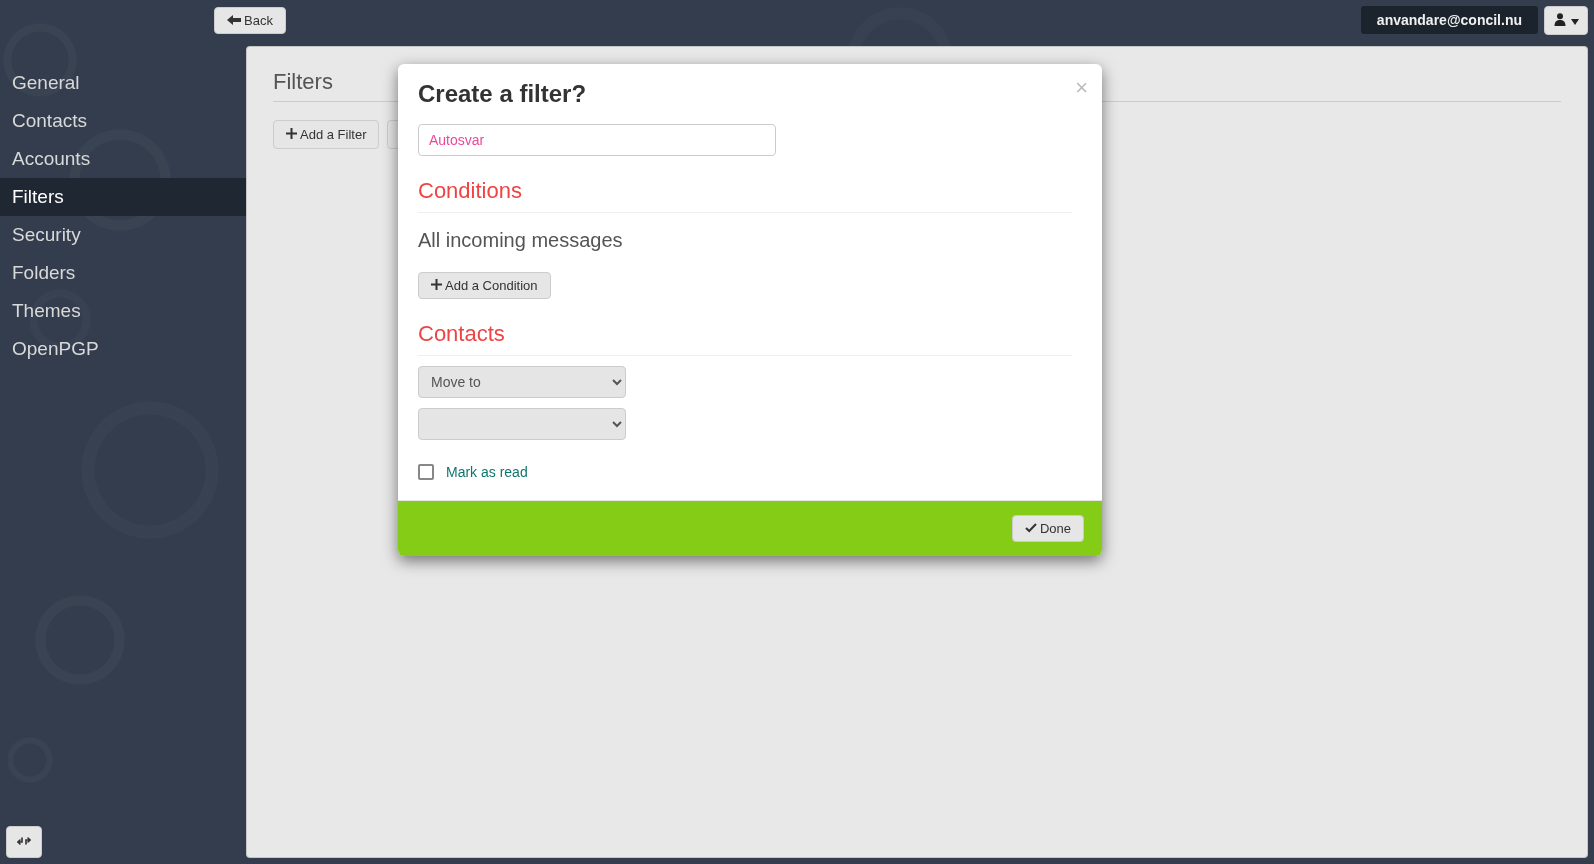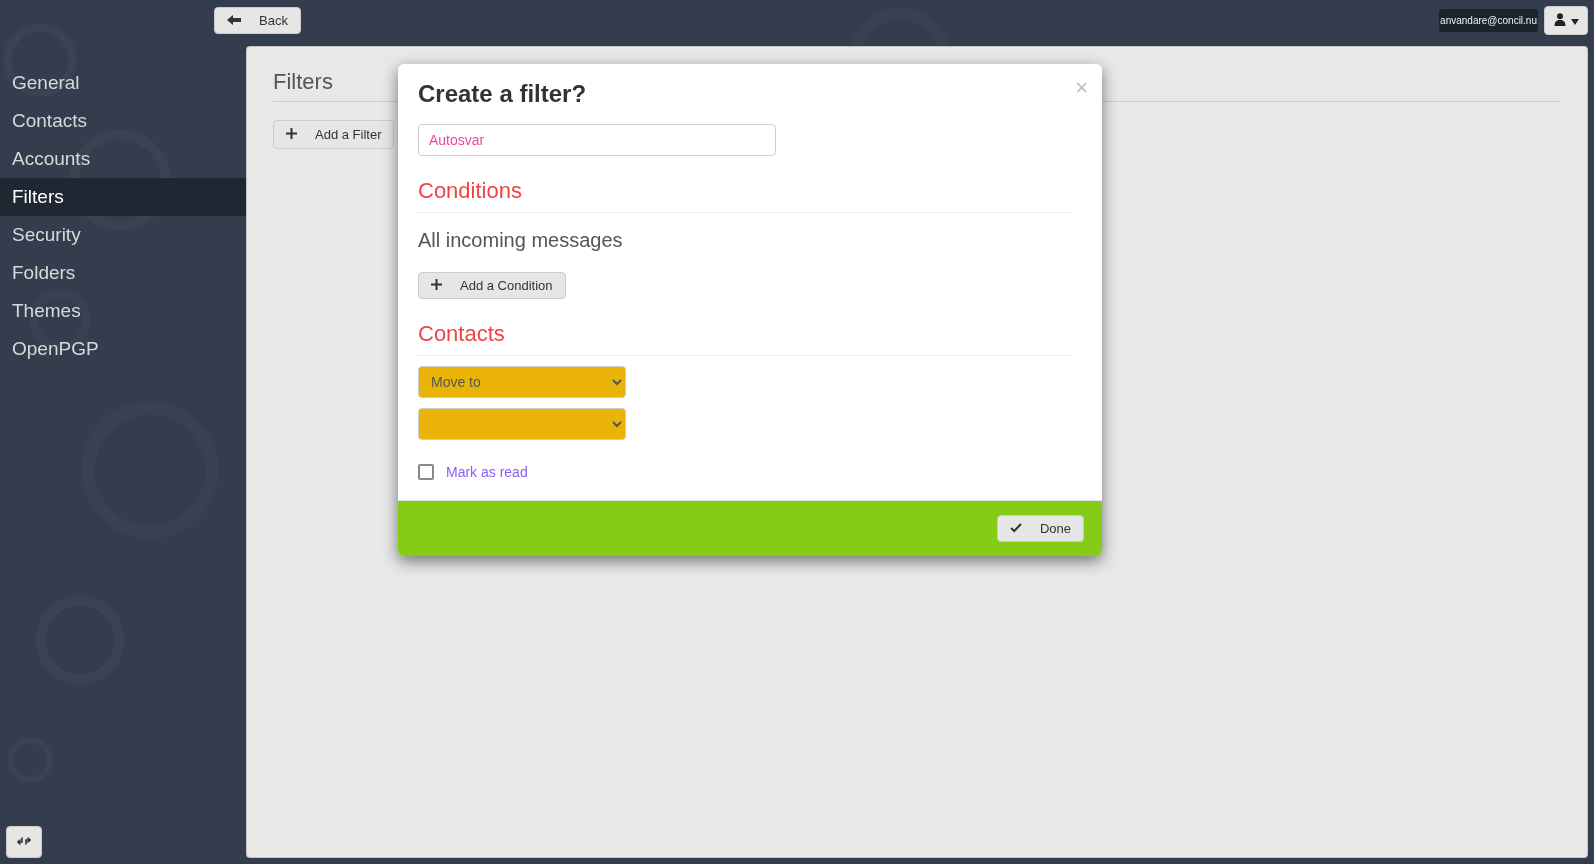--- a/index.html
+++ b/index.html
@@ -42,30 +42,30 @@
     .btn {
       background: #e6e6e6;
       border: 1px solid #ccc;
       border-radius: 4px;
       padding: 5px 12px;
       font-size: 13px;
       color: #333;
       cursor: pointer;
       display: inline-flex;
       align-items: center;
-      gap: 18px;
+      gap: 3px;
     }
     .topbar .spacer { flex: 1; }
     .account-badge {
       background: #1b232d;
       color: #f0f0f0;
-      font-weight: 400;
-      padding: 6px 1px;
+      font-weight: 700;
+      padding: 6px 16px;
       border-radius: 3px;
-      font-size: 10px;
+      font-size: 14px;
     }
     .user-menu {
       margin-left: 6px;
       background: #e6e6e6;
       border: 1px solid #ccc;
       border-radius: 4px;
       padding: 5px 8px;
       display: inline-flex;
       align-items: center;
       gap: 4px;
@@ -153,30 +153,30 @@
     }
     .cond-text { color: #555; margin: 16px 0 20px 0; font-size: 20px; }
     .section-gap { margin-top: 10px; }
     .form-select {
       width: 208px;
       padding: 6px 8px;
       border: 1px solid #ccc;
       border-radius: 4px;
       font-size: 14px;
       color: #555;
-      background: #eab308;
+      background: #e5e5e5;
       display: block;
       margin-bottom: 10px;
     }
     .checkbox-row {
       display: flex;
       align-items: flex-end;
       gap: 12px;
       margin-top: 24px;
-      color: #8b5cf6;
+      color: #0f766e;
     }
     .checkbox-box {
       width: 16px; height: 16px;
       border: 2px solid #888;
       border-radius: 2px;
       cursor: pointer;
     }
     .modal-footer {
       background: #84cc16;
       border-top: 1px solid #e5e5e5;

